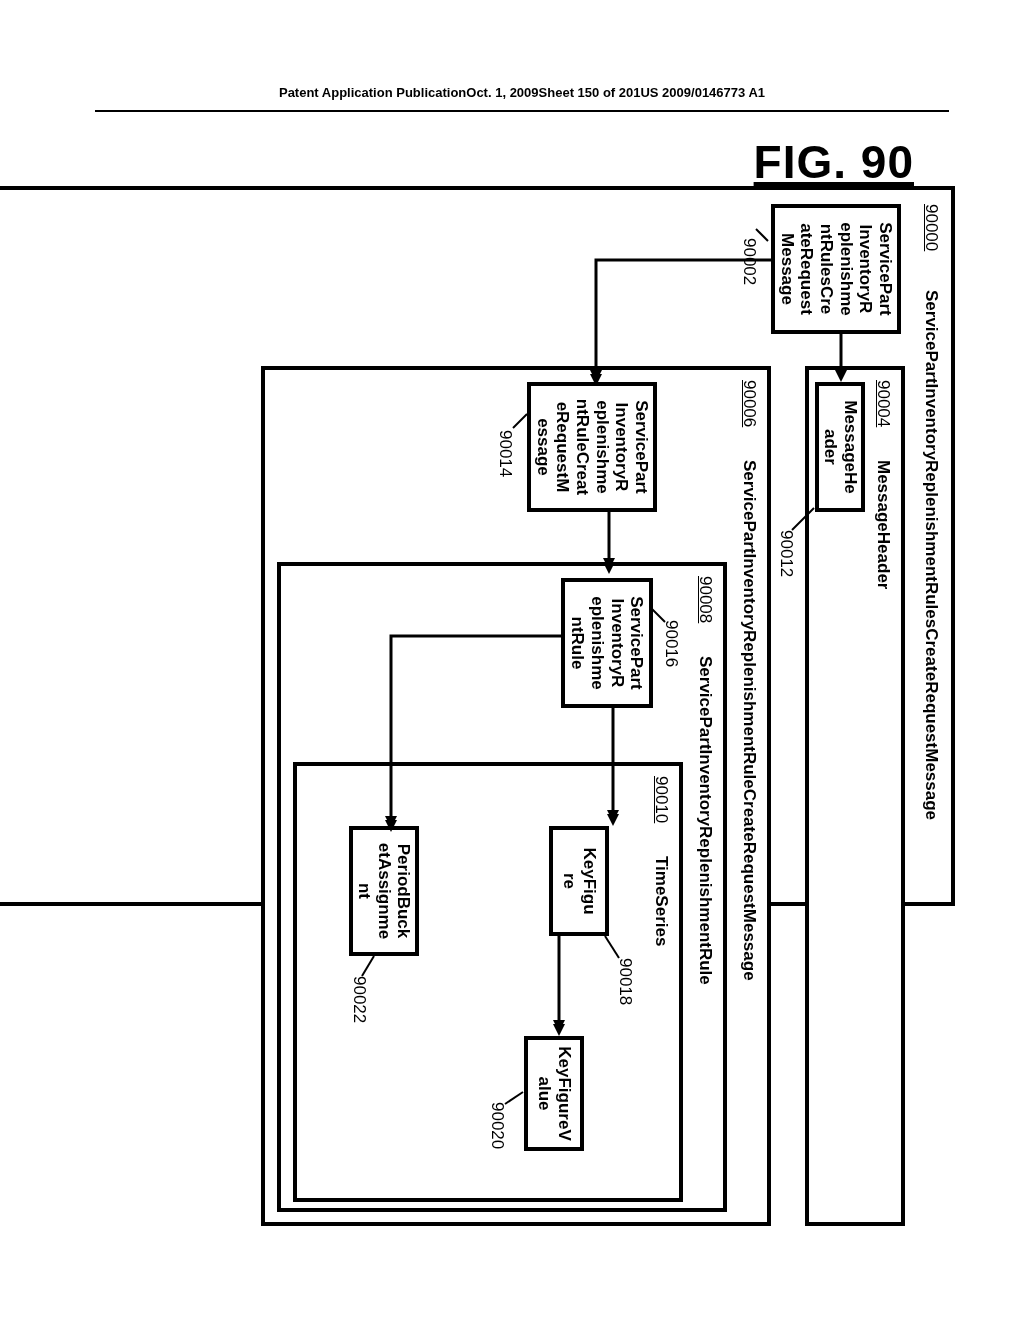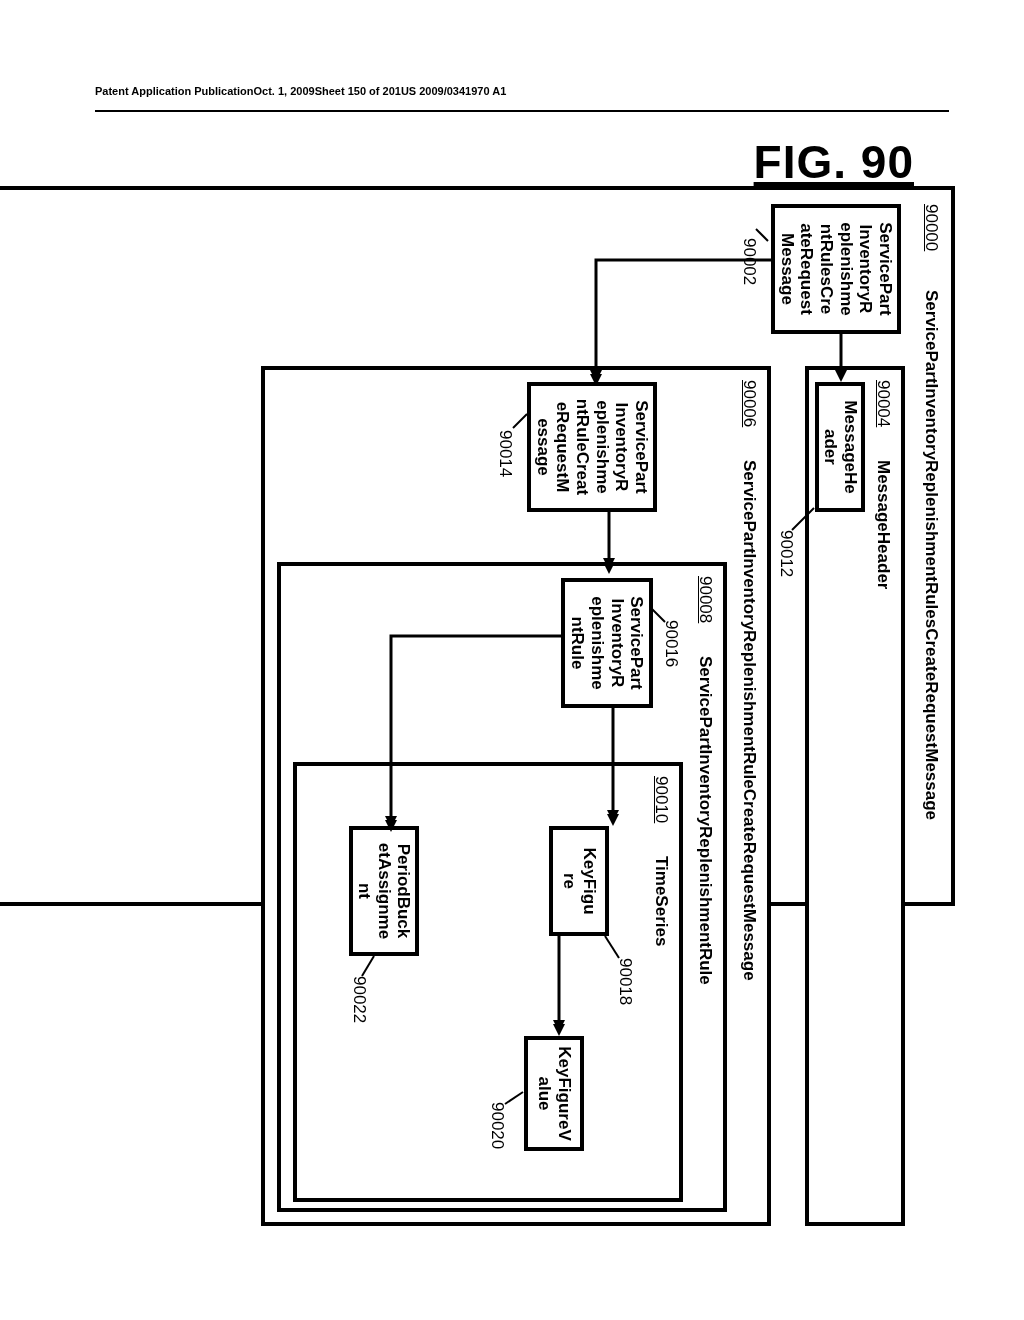--- a/index.html
+++ b/index.html
@@ -15,22 +15,22 @@
     width: 1024px;
     height: 1320px;
     position: relative;
   }
   .header-row {
     position: absolute;
     top: 85px;
     left: 95px;
     right: 75px;
     display: flex;
-    justify-content: flex-start;
-    font-size: 11px;
+    justify-content: center;
+    font-size: 13px;
     font-weight: bold;
   }
   .pub-line {
     position: absolute;
     top: 110px;
     left: 95px;
     right: 75px;
     height: 2px;
     background: #000;
   }
@@ -91,21 +91,21 @@
   }
 </style>
 </head>
 <body>
 
 <div class="page">
   <div class="header-row">
     <span>Patent Application Publication</span>
     <span>Oct. 1, 2009</span>
     <span>Sheet 150 of 201</span>
-    <span>US 2009/0341970 A1</span>
+    <span>US 2009/0146773 A1</span>
   </div>
   <div class="pub-line"></div>
   <div class="fig-title">FIG. 90</div>
 
   <div class="diagram-frame">
 
     <span class="ref" style="left:14px; top:10px; text-decoration: underline;">90000</span>
     <span class="region-label" style="left:100px; top:10px;">ServicePartInventoryReplenishmentRulesCreateRequestMessage</span>
 
     <div class="node" style="left:14px; top:50px; width:130px; height:130px;">

